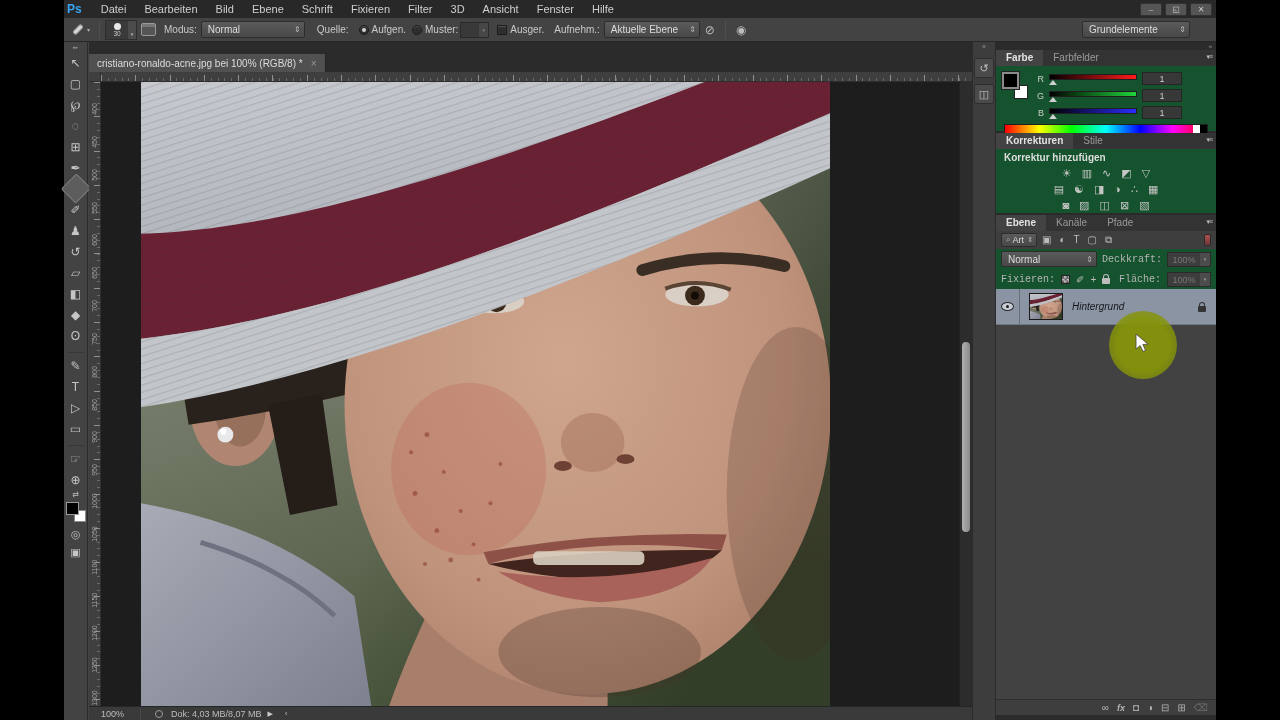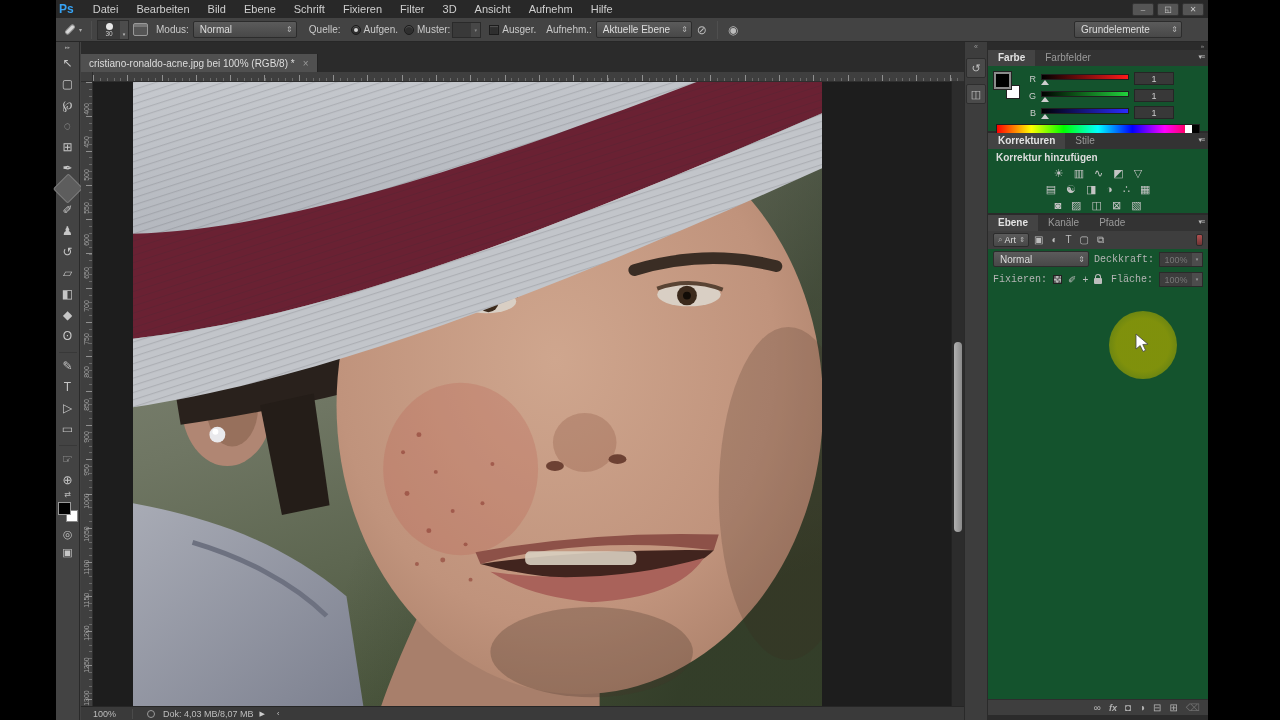--- a/index.html
+++ b/index.html
@@ -1,18 +1,18 @@
 <!DOCTYPE html>
 <html><head>
 <meta charset="utf-8">
 <style>
   * { margin:0; padding:0; box-sizing:border-box; }
   html,body { width:1280px; height:720px; background:#000; overflow:hidden;
               font-family:"Liberation Sans",sans-serif; }
-  .app { position:absolute; left:56px; top:0; width:1152px; height:720px; background:#434343; }
+  .app { position:absolute; left:64px; top:0; width:1152px; height:720px; background:#434343; }
 
   
   .menubar { position:absolute; left:0; top:0; right:0; height:18px; background:#282828;
              display:flex; align-items:center; }
   .pslogo { color:#37a3f4; font-weight:bold; font-size:12px; padding:0 10px 0 3px; }
   .menuitem { font-size:11px; color:#cfcfcf; padding:0 9px; line-height:18px; cursor:default; }
   .wincontrols { margin-left:auto; display:flex; gap:3px; padding-right:4px; }
   .winbtn { width:22px; height:13px; background:#555; border:1px solid #333; border-radius:2px;
             color:#c9c9c9; font-size:8px; line-height:11px; text-align:center; }
 
@@ -300,21 +300,21 @@
 
     <span class="menuitem">Datei</span>
         <span class="menuitem">Bearbeiten</span>
         <span class="menuitem">Bild</span>
         <span class="menuitem">Ebene</span>
         <span class="menuitem">Schrift</span>
         <span class="menuitem">Fixieren</span>
         <span class="menuitem">Filter</span>
         <span class="menuitem">3D</span>
         <span class="menuitem">Ansicht</span>
-        <span class="menuitem">Aufnehm</span>
+        <span class="menuitem">Fenster</span>
         <span class="menuitem">Hilfe</span>
       </span>
     <span class="wincontrols">
 
     <span class="winbtn">–</span>
         <span class="winbtn">◱</span>
         <span class="winbtn">✕</span>
       </span>
   </div>
 
@@ -592,20 +592,35 @@
               <span class="fixicon">✐</span>
               <span class="fixicon">+</span>
               <span class="fixicon lockicon"></span>
             </span>
           <span class="dimlabel" style="margin-left:auto">Fläche:</span>
           <span class="valbox">
             <span class="valtext">100%</span>
             <span class="valarrow">▾</span>
           </span>
         </div>
+        <div class="layerlist">
+
+            <div class="layerrow selected">
+              <span class="eyecell">
+                <span class="eyeicon"></span>
+              </span>
+              <span class="lthumb">
+                <svg viewBox="0 0 694 637" preserveAspectRatio="none">
+                  <use href="#portrait-sym"></use>
+                </svg>
+              </span>
+              <span class="layername">Hintergrund</span>
+              <span class="lockicon dark layerlock"></span>
+            </div>
+          </div>
         <div class="lbottombar">
 
         <span class="lbicon">∞</span>
             <span class="lbicon fx">fx</span>
             <span class="lbicon">◘</span>
             <span class="lbicon">◑</span>
             <span class="lbicon">⊟</span>
             <span class="lbicon">⊞</span>
             <span class="lbicon disabled">⌫</span>
           </div>

